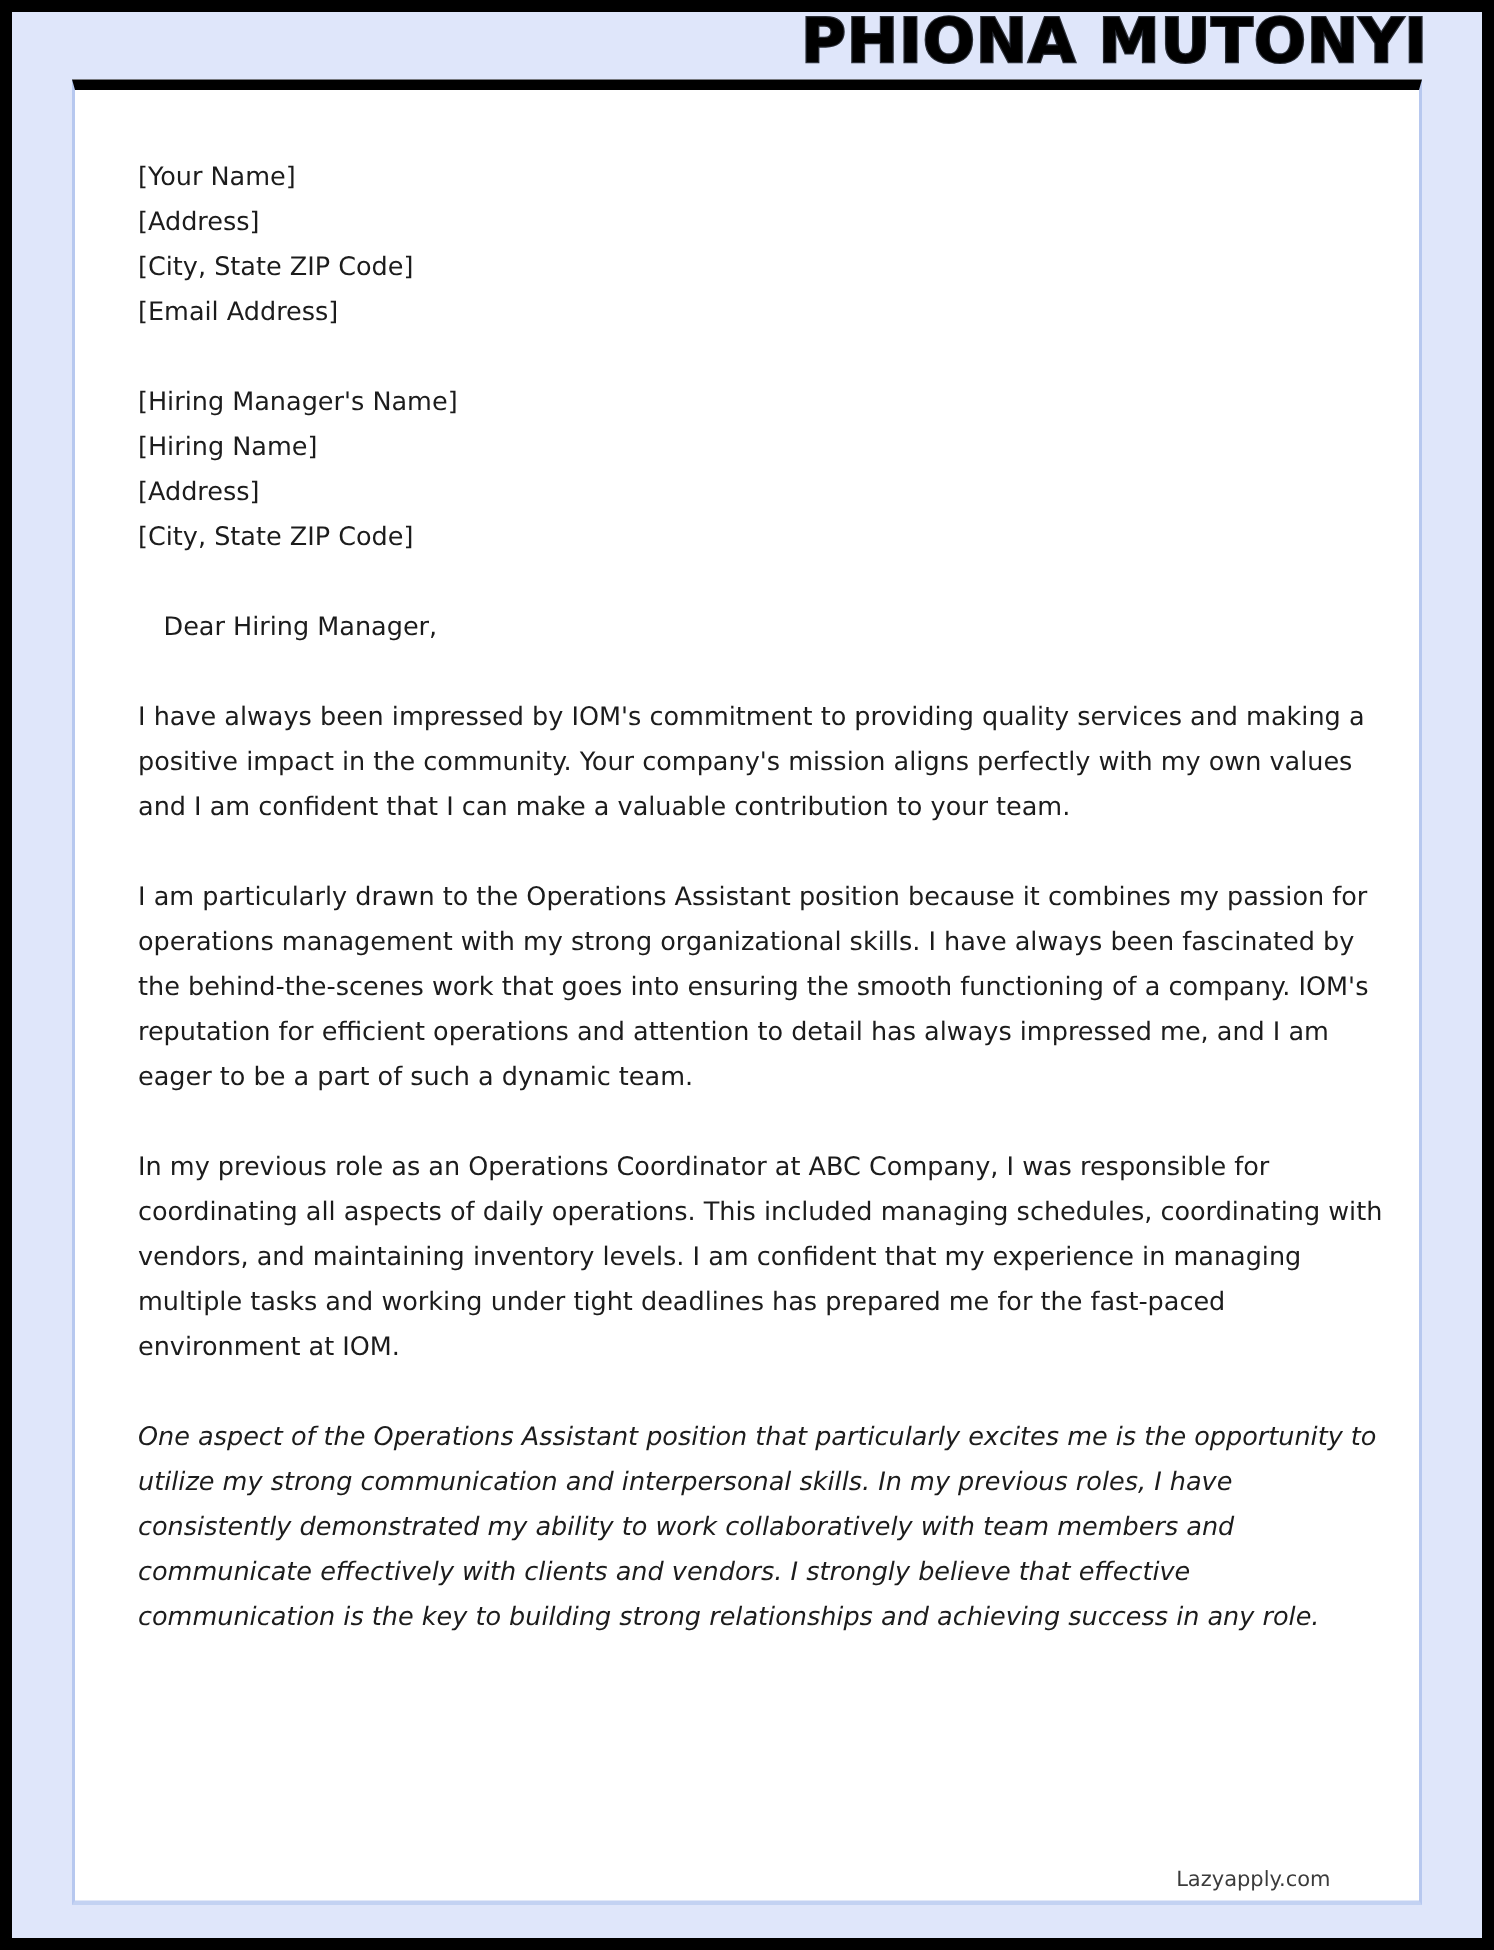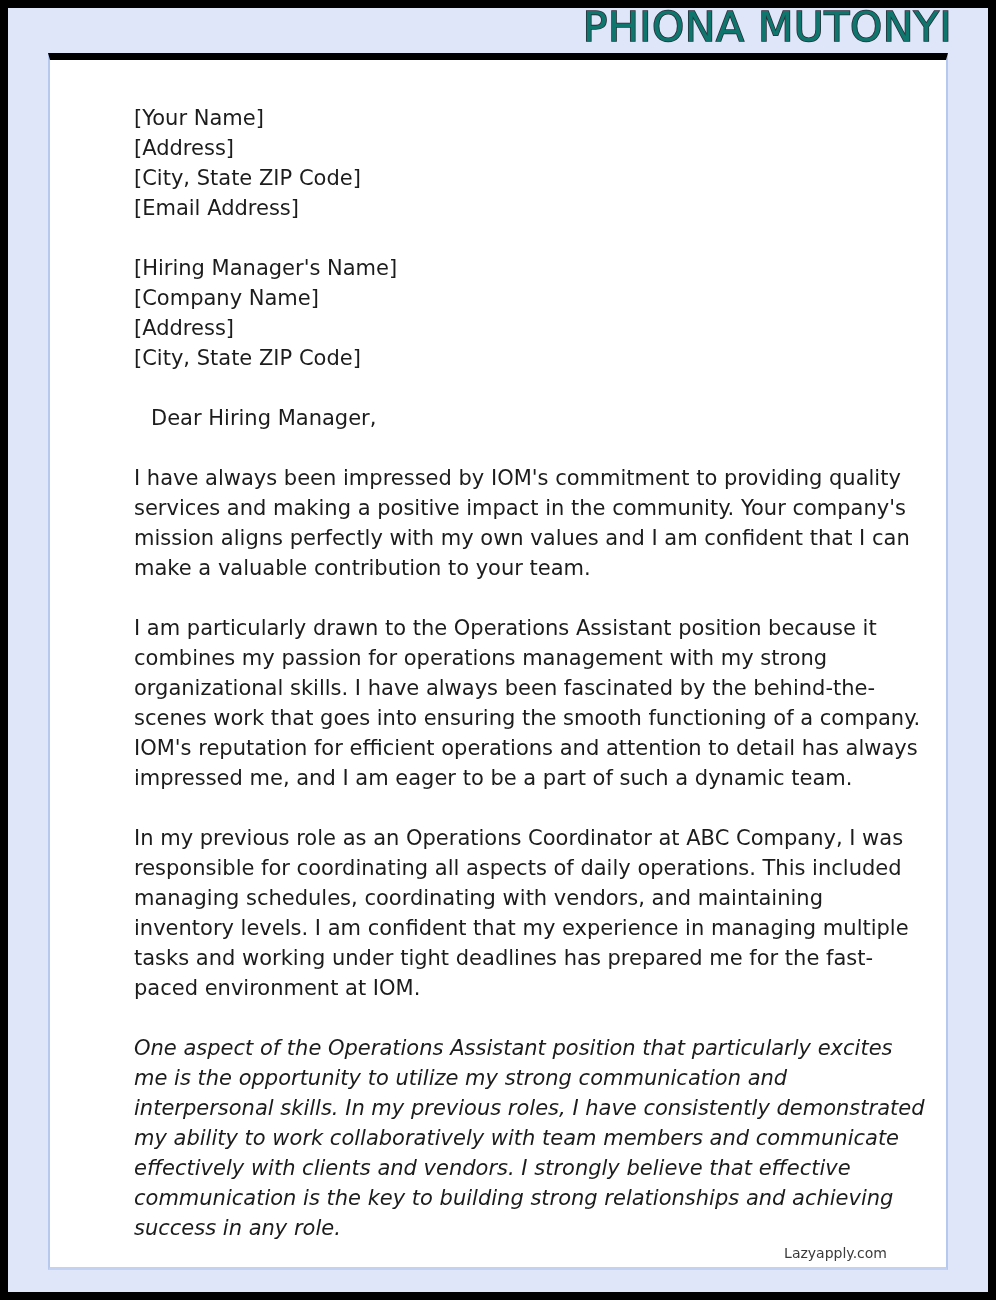--- a/index.html
+++ b/index.html
@@ -46,23 +46,23 @@
     align-items: flex-start;
     justify-content: flex-end;
     box-sizing: border-box;
     padding-right: 36px;
   }
 
   #header-name {
     font-family: "DejaVu Sans", sans-serif;
     font-size: 41px;
     line-height: 44px;
-    font-weight: 400;
+    font-weight: 700;
     letter-spacing: 0.5px;
-    color: #0f766e;
+    color: #000000;
     -webkit-text-stroke: 1.6px #2b2f38;
     paint-order: stroke fill;
     white-space: nowrap;
     margin-top: -3px;
   }
 
   
   #document-sheet {
     position: absolute;
     left: 40px;
@@ -76,24 +76,24 @@
     border-right: 2px solid #b7c8ef;
     border-bottom: 3px solid #c3d2f2;
     overflow: hidden;
   }
 
   #document-body {
     position: absolute;
     left: 0;
     top: 0;
     width: 896px;
-    padding: 43px 18px 0 84px;
+    padding: 43px 18px 0 42px;
     box-sizing: border-box;
     font-family: "DejaVu Sans", sans-serif;
-    font-size: 21px;
+    font-size: 17px;
     line-height: 30px;
     color: #1c1c1c;
   }
 
   .addr-block {
     margin: 0 0 30px 0;
   }
   .addr-line {
     display: block;
     white-space: nowrap;
@@ -141,21 +141,21 @@
 
         <div class="addr-block">
           <span class="addr-line">[Your Name]</span>
           <span class="addr-line">[Address]</span>
           <span class="addr-line">[City, State ZIP Code]</span>
           <span class="addr-line">[Email Address]</span>
         </div>
 
         <div class="addr-block">
           <span class="addr-line">[Hiring Manager's Name]</span>
-          <span class="addr-line">[Company Name]</span>
+          <span class="addr-line">[Hiring Name]</span>
           <span class="addr-line">[Address]</span>
           <span class="addr-line">[City, State ZIP Code]</span>
         </div>
 
         <div class="salutation">Dear Hiring Manager,</div>
 
         <p class="body-para">I have always been impressed by IOM's commitment to providing quality services and making a positive impact in the community. Your company's mission aligns perfectly with my own values and I am confident that I can make a valuable contribution to your team.</p>
         <p class="body-para">I am particularly drawn to the Operations Assistant position because it combines my passion for operations management with my strong organizational skills. I have always been fascinated by the behind-the-scenes work that goes into ensuring the smooth functioning of a company. IOM's reputation for efficient operations and attention to detail has always impressed me, and I am eager to be a part of such a dynamic team.</p>
         <p class="body-para">In my previous role as an Operations Coordinator at ABC Company, I was responsible for coordinating all aspects of daily operations. This included managing schedules, coordinating with vendors, and maintaining inventory levels. I am confident that my experience in managing multiple tasks and working under tight deadlines has prepared me for the fast-paced environment at IOM.</p>
         <p class="body-para">One aspect of the Operations Assistant position that particularly excites me is the opportunity to utilize my strong communication and interpersonal skills. In my previous roles, I have consistently demonstrated my ability to work collaboratively with team members and communicate effectively with clients and vendors. I strongly believe that effective communication is the key to building strong relationships and achieving success in any role.</p>

